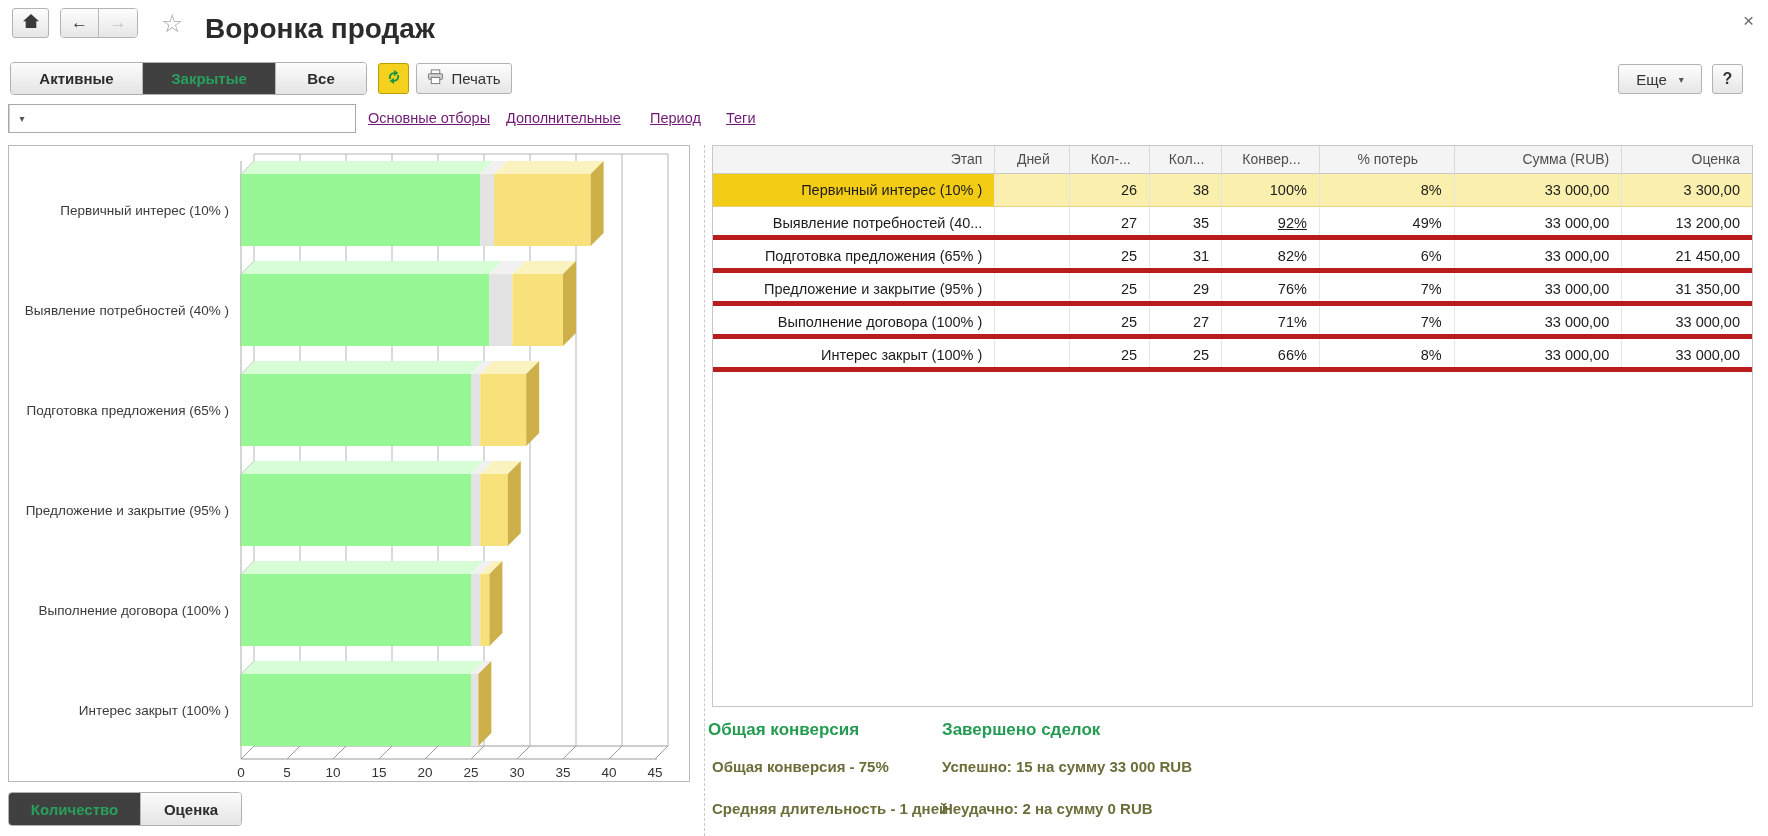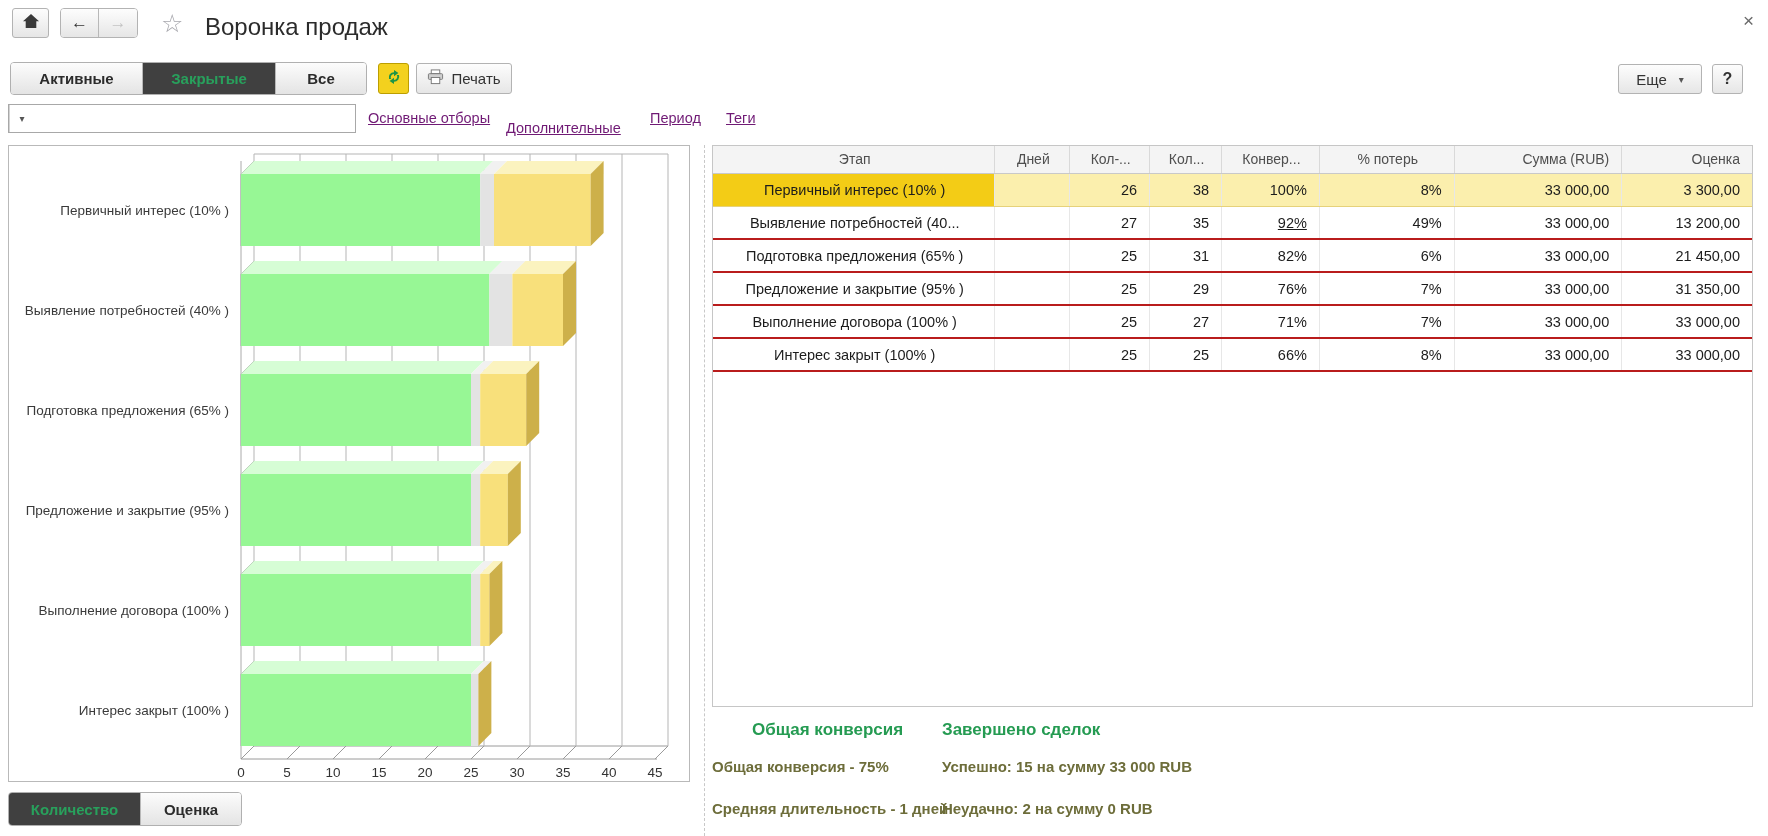--- a/index.html
+++ b/index.html
@@ -18,21 +18,21 @@
   }
   .seg-group { display:flex; border:1px solid #b0b0b0; border-radius:4px; overflow:hidden; background:#fff; }
   .seg {
     display:flex; align-items:center; justify-content:center;
     background:linear-gradient(#fcfcfc,#e4e4e4); border-right:1px solid #b8b8b8;
     font-weight:bold; font-size:15px; color:#2b2b2b; cursor:pointer;
   }
   .seg:last-child { border-right:none; }
   .seg.active { background:#404040; color:#28a05c; }
   
-  .title { font-size:24px; color:#2b2b2b; }
+  .title { font-size:28px; color:#2b2b2b;font-weight:bold; }
   .star { font-size:25px; color:#a7a7ad; line-height:1; cursor:pointer; }
   .close-x { font-size:19px; color:#6a6a6a; cursor:pointer; line-height:1; }
   .navbtn { width:37px; height:30px; font-size:17px; font-weight:bold; }
   .nav-group { display:flex; border:1px solid #b3b3b3; border-radius:4px; overflow:hidden; }
   .nav-group .nb {
     width:38px; height:28px; display:flex; align-items:center; justify-content:center;
     background:linear-gradient(#fdfdfd,#e6e6e6); cursor:pointer; font-size:17px; font-weight:bold;
   }
   .nav-group .nb:first-child { border-right:1px solid #b8b8b8; }
   .nb.disabled { color:#c3c3c3; cursor:default; }
@@ -50,27 +50,27 @@
   .tick { font-size:13.5px; fill:#333; }
   .cat-label { font-size:13.5px; fill:#3a3a3a; }
   
   #grid { border:1px solid #c6c6c6; background:#fff; overflow:hidden; }
   .thead { display:flex; height:28px; background:#f4f4f4; border-bottom:1px solid #c9c9c9; }
   .th {
     line-height:27px; font-size:14px; color:#4f4f4f; padding:0 12px 0 14px;
     border-right:1px solid #d9d9d9; white-space:nowrap; overflow:hidden; cursor:pointer;
   }
   .th:last-child { border-right:none; }
-  .tr { display:flex; height:33px; border-bottom:2px solid #b91c1c; cursor:pointer; }
+  .tr { display:flex; height:33px; border-bottom:5px solid #b91c1c; cursor:pointer; }
   .td {
     line-height:32px; font-size:14.5px; color:#1c1c1c; padding:0 12px 0 14px;
     border-right:1px solid #e7e7e7; white-space:nowrap; overflow:hidden;
   }
   .td:last-child { border-right:none; }
-  .l { text-align:center; } .c { text-align:center; } .r { text-align:right; }
+  .l { text-align:right; } .c { text-align:center; } .r { text-align:right; }
   .tr.selected { background:#fbefad; border-bottom:1px solid #e6d27a; }
   .tr.selected .td:first-child { background:#f3cc16; }
   
   .sum-title { font-size:17px; font-weight:bold; color:#259b52; }
   .sum-line { font-size:15px; font-weight:bold; color:#6d6d3a; }
   
   .vsplit { border-left:1px dashed #c8c8c8; width:0; cursor:col-resize; }
   .caret { font-size:10px; color:#555; }
 </style>
 </head>
@@ -123,21 +123,21 @@
   <span class="caret">▾</span>
 </div>
 <div class="abs btn" style="left:1712px;top:64px;width:31px;height:30px;font-size:16px;font-weight:bold;">
   <span>?</span>
 </div>
 
 <div class="abs combo" style="left:8px;top:104px;width:348px;">
   <div class="combo-arrow">▾</div>
 </div>
 <a class="abs link" style="left:368px;top:110px;">Основные отборы</a>
-<a class="abs link" style="left:506px;top:120px;">Дополнительные</a>
+<a class="abs link" style="left:506px;top:110px;">Дополнительные</a>
 <a class="abs link" style="left:650px;top:110px;">Период</a>
 <a class="abs link" style="left:726px;top:110px;">Теги</a>
 
 <div class="abs panel" style="left:8px;top:145px;width:682px;height:637px;">
   <svg id="funnel-svg" width="680" height="635" viewBox="0 0 680 635">
       <line x1="245" y1="8" x2="659" y2="8" stroke="#b5b5b5"></line>
       <line x1="245" y1="600" x2="659" y2="600" stroke="#9a9a9a"></line>
       <line x1="232" y1="15" x2="232" y2="613" stroke="#aaaaaa"></line>
       <line x1="232" y1="613" x2="648" y2="613" stroke="#9a9a9a"></line>
       <line x1="245" y1="8" x2="245" y2="600" stroke="#b5b5b5"></line>
@@ -300,18 +300,18 @@
         <div class="td r" style="width: 80px;">25</div>
         <div class="td r" style="width: 72px;">25</div>
         <div class="td r" style="width: 98px;">66%</div>
         <div class="td r" style="width: 135px;">8%</div>
         <div class="td r" style="width: 168px;">33 000,00</div>
         <div class="td r" style="width: 130px;">33 000,00</div>
       </div>
     </div>
 </div>
 
-<div class="abs sum-title" style="left:752px;top:720px;">Общая конверсия</div>
+<div class="abs sum-title" style="left:708px;top:720px;">Общая конверсия</div>
 <div class="abs sum-line" style="left:712px;top:758px;">Общая конверсия - 75%</div>
 <div class="abs sum-line" style="left:712px;top:800px;">Средняя длительность - 1 дней</div>
 <div class="abs sum-title" style="left:942px;top:720px;">Завершено сделок</div>
 <div class="abs sum-line" style="left:942px;top:758px;">Успешно: 15 на сумму 33 000 RUB</div>
 <div class="abs sum-line" style="left:942px;top:800px;">Неудачно: 2 на сумму 0 RUB</div>
 
 </body></html>

